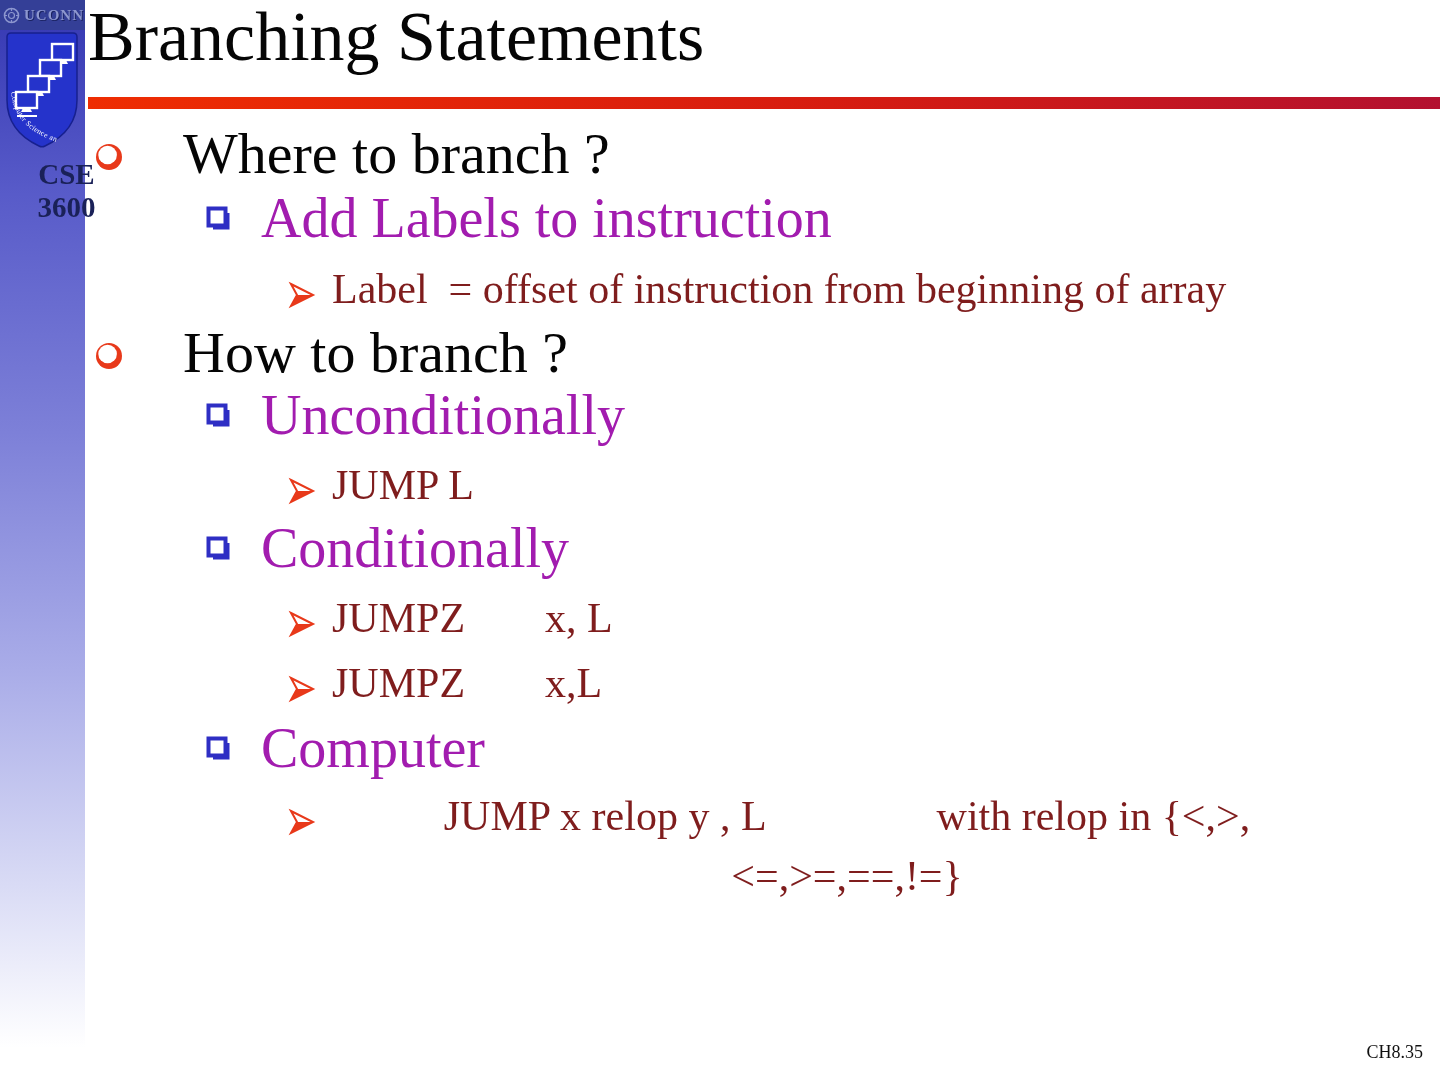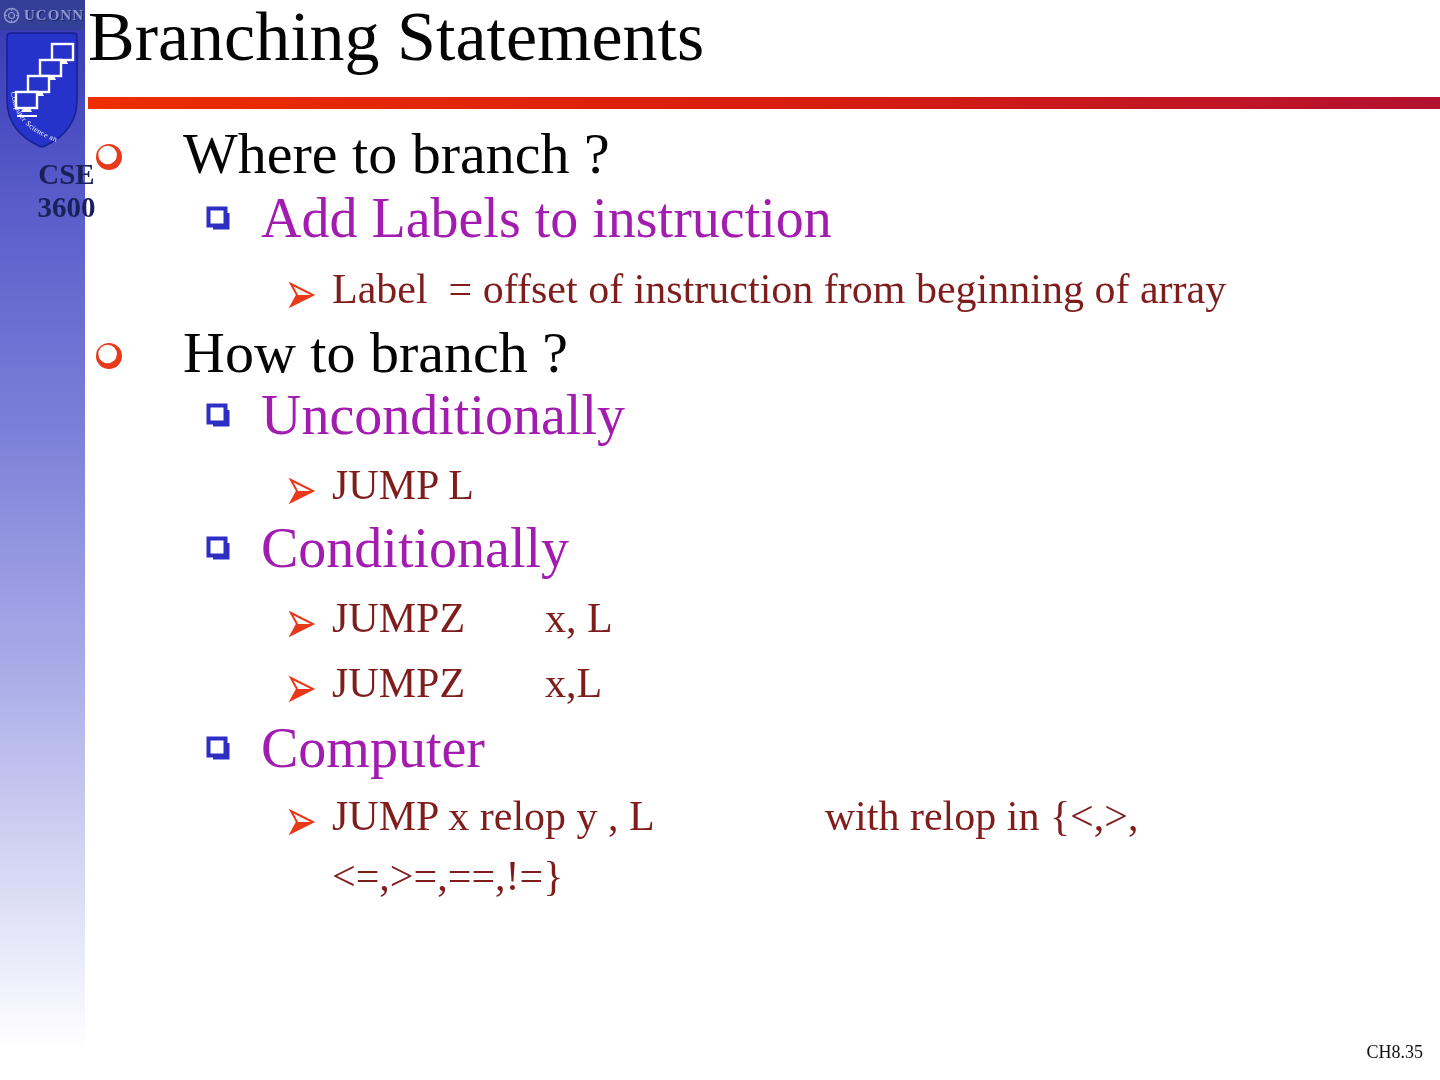--- a/index.html
+++ b/index.html
@@ -47,20 +47,21 @@
   .t1{font-size:58px;color:#050505;}
   .t2{font-size:56px;color:#a21caf;}
   .t3{font-size:42px;color:#7f1d1d;}
   .b1{top:15px;}
   .b2{top:15px;}
   .b3{top:12px;}
   .opcode{display:inline-block;min-width:213px;}
   .wrapbox{
     display:block;width:1030px;white-space:pre-wrap;overflow-wrap:anywhere;
     line-height:60px;
+    text-align:center;
   }
   .tabgap{display:inline-block;width:170px;}
 
   
   .footer{
     position:absolute;top:1042px;right:17px;font-size:18px;color:#111111;
   }
 </style>
 </head>
 <body>

